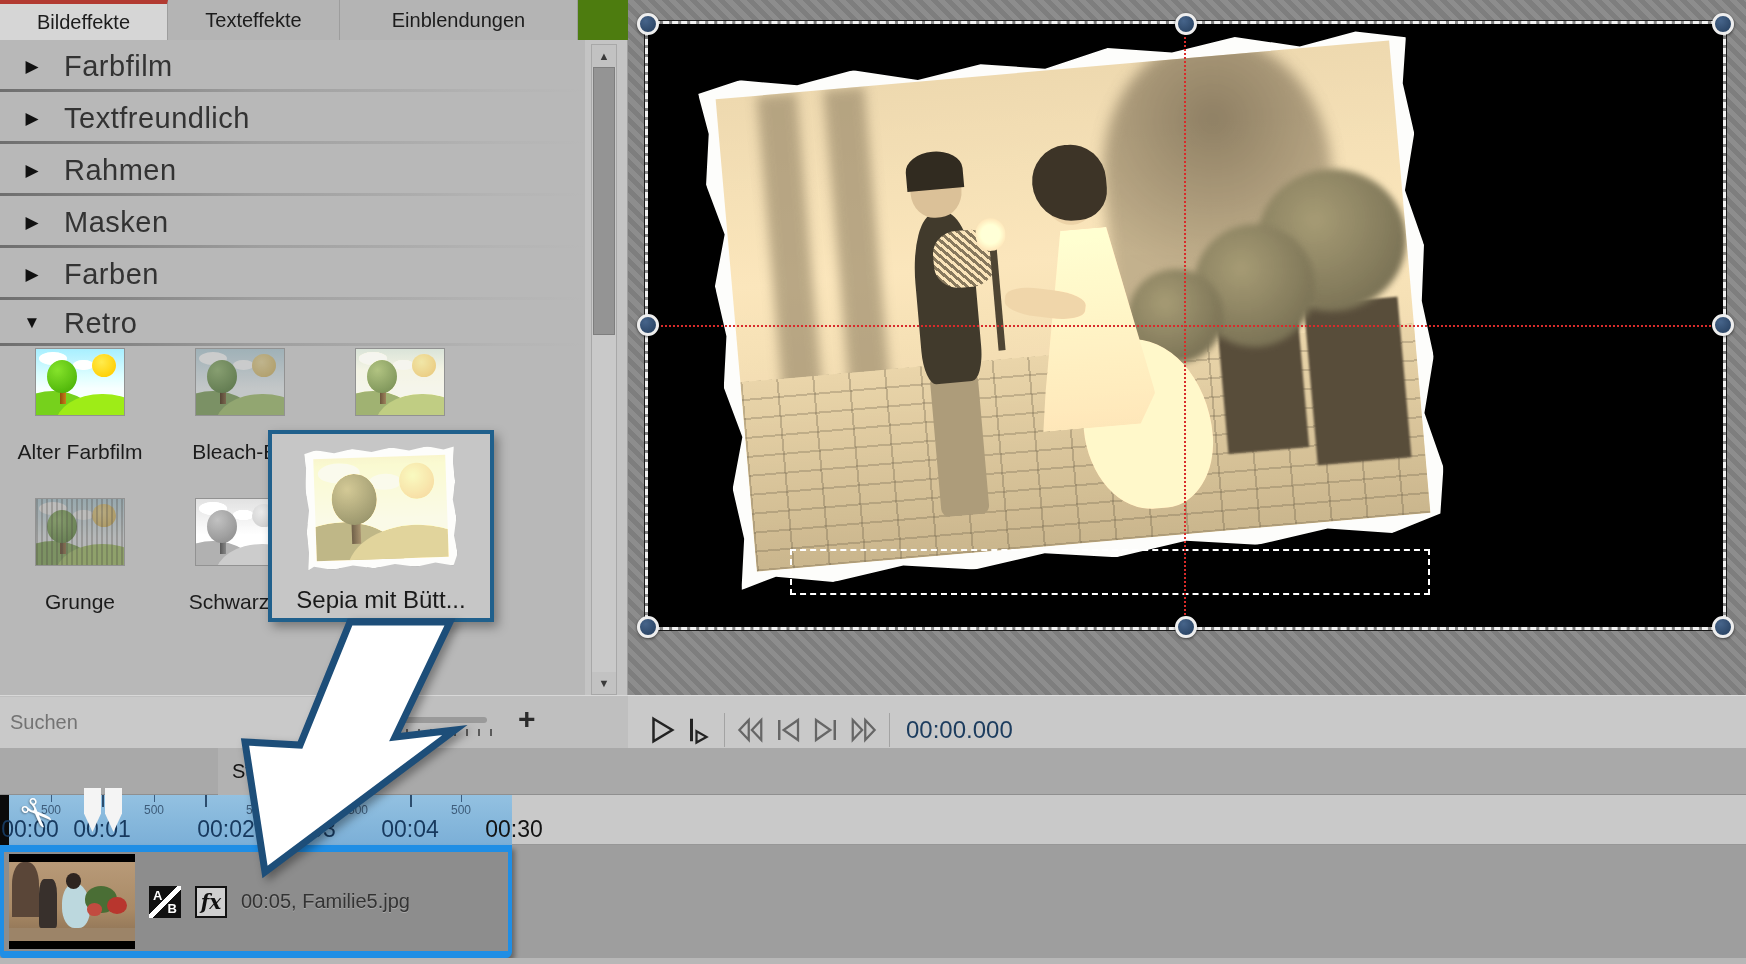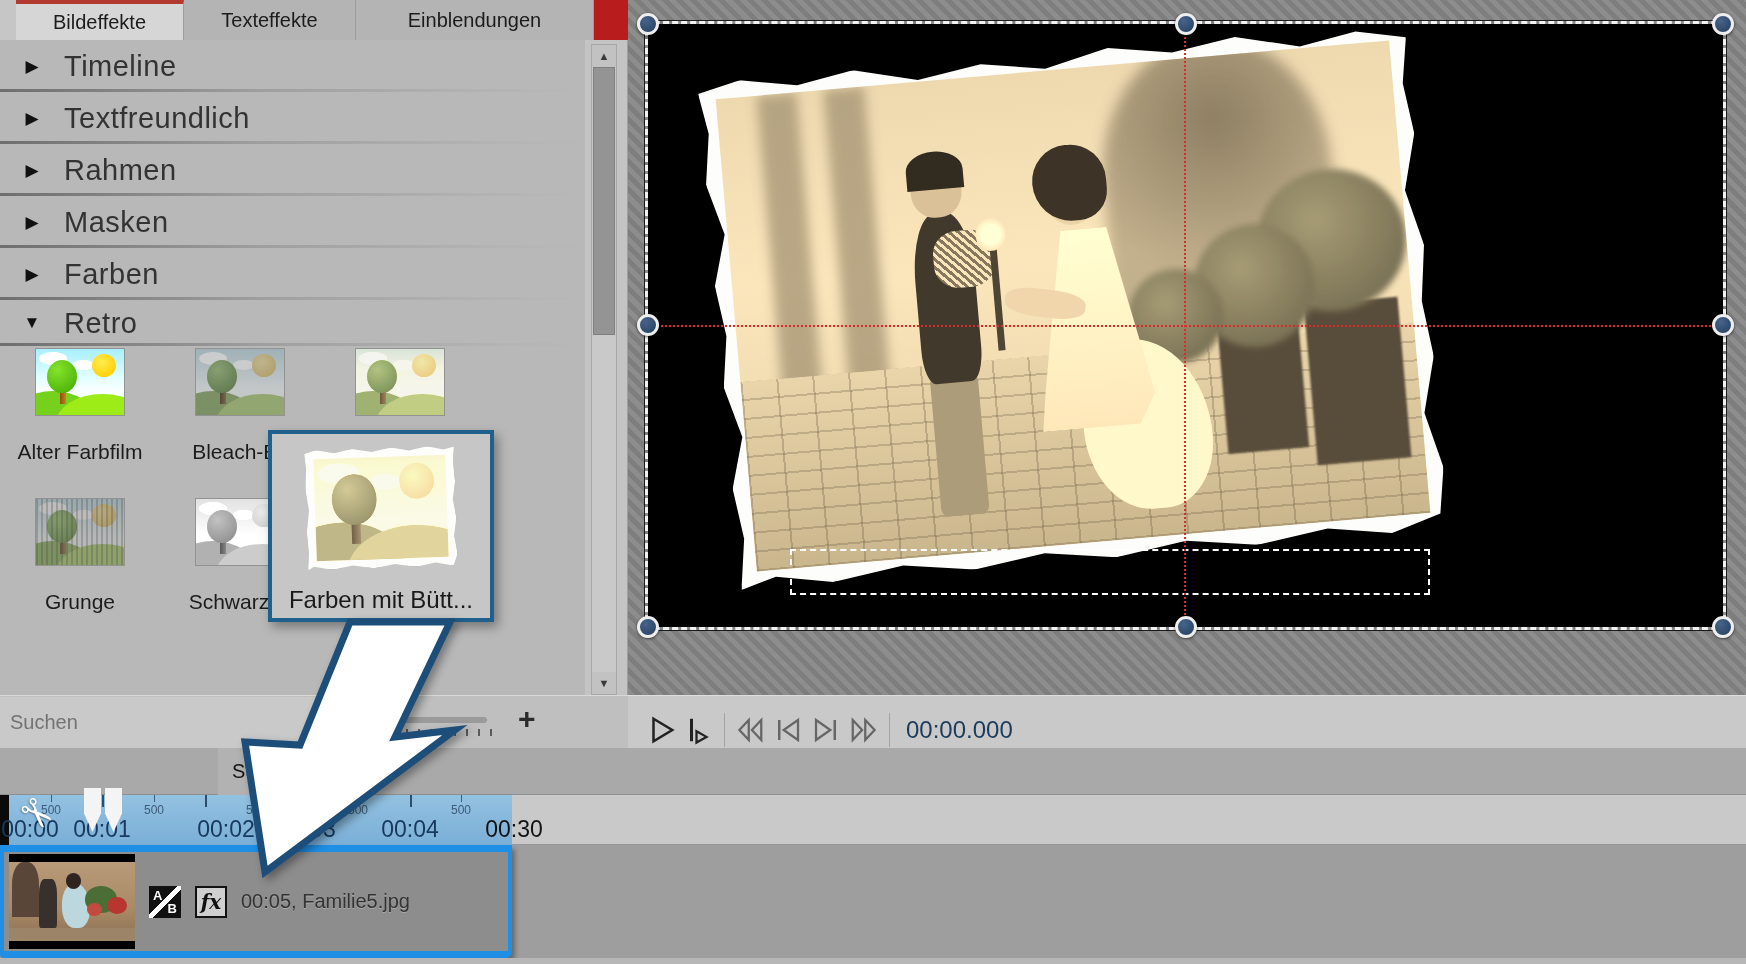--- a/index.html
+++ b/index.html
@@ -2,21 +2,21 @@
 <html><head>
 <meta charset="utf-8">
 <style>
   html,body{margin:0;padding:0;background:#666;}
   #app{position:relative;width:1746px;height:964px;overflow:hidden;
        font-family:"Liberation Sans",sans-serif;background:#c6c6c6;-webkit-font-smoothing:antialiased;}
   #app *{box-sizing:border-box;}
   .abs{position:absolute;}
 
   
-  #ptabs{left:0;top:0;width:628px;height:40px;background:#b91c1c;margin-left:16px;}
+  #ptabs{left:0;top:0;width:628px;height:40px;background:#4d7c0f;}
   .ptab{position:absolute;top:0;height:40px;display:flex;align-items:center;justify-content:center;
         font-size:20px;color:#1c1c1c;background:#b4b4b4;border-right:1px solid #9d9d9d;cursor:default;}
   .ptab.active{background:#d6d6d6;border-top:4px solid #b23a31;}
   #plist{left:0;top:40px;width:585px;height:655px;background:#b8b8b8;}
   .cat{position:absolute;left:0;width:585px;height:52px;display:flex;align-items:center;}
   .cat:after{content:"";position:absolute;left:0;bottom:0;width:100%;height:3px;
              background:linear-gradient(90deg,#6e6e6e,#9f9f9f 45%,#b4b4b4 85%,#b8b8b8);}
   .cat .chev{width:64px;text-align:center;font-size:17px;color:#111;}
   .cat .clabel{font-size:29px;font-weight:300;color:#333;letter-spacing:.5px;}
 
@@ -178,21 +178,21 @@
       <span>Einblendungen</span>
     </div>
     <div class="ptab" style="left:168px;width:172px;">
       <span>Texteffekte</span>
     </div>
   </div>
 
   <div id="plist" class="abs">
     <div class="cat" style="top:0;">
       <span class="chev">▶</span>
-      <span class="clabel">Timeline</span>
+      <span class="clabel">Farbfilm</span>
     </div>
     <div class="cat" style="top:52px;">
       <span class="chev">▶</span>
       <span class="clabel">Textfreundlich</span>
     </div>
     <div class="cat" style="top:104px;">
       <span class="chev">▶</span>
       <span class="clabel">Rahmen</span>
     </div>
     <div class="cat" style="top:156px;">
@@ -459,20 +459,20 @@
       <div class="art f-sepia">
           <i class="c1"></i>
           <i class="c2"></i>
           <i class="sun"></i>
           <i class="h1"></i>
           <i class="h2"></i>
           <i class="trunk"></i>
           <i class="crown"></i>
         </div>
     </div>
-    <div id="popuplabel">Farben mit Bütt...</div>
+    <div id="popuplabel">Sepia mit Bütt...</div>
   </div>
 
   <svg id="arrow" width="260" height="270" viewBox="0 0 260 270">
     <polygon points="135,7 235,7 180,122 240,115 50,257 30,127 85,130" fill="#ffffff" stroke="#1d4e79" stroke-width="7" stroke-linejoin="miter"></polygon>
   </svg>
 
 </div>
 
 </body></html>

